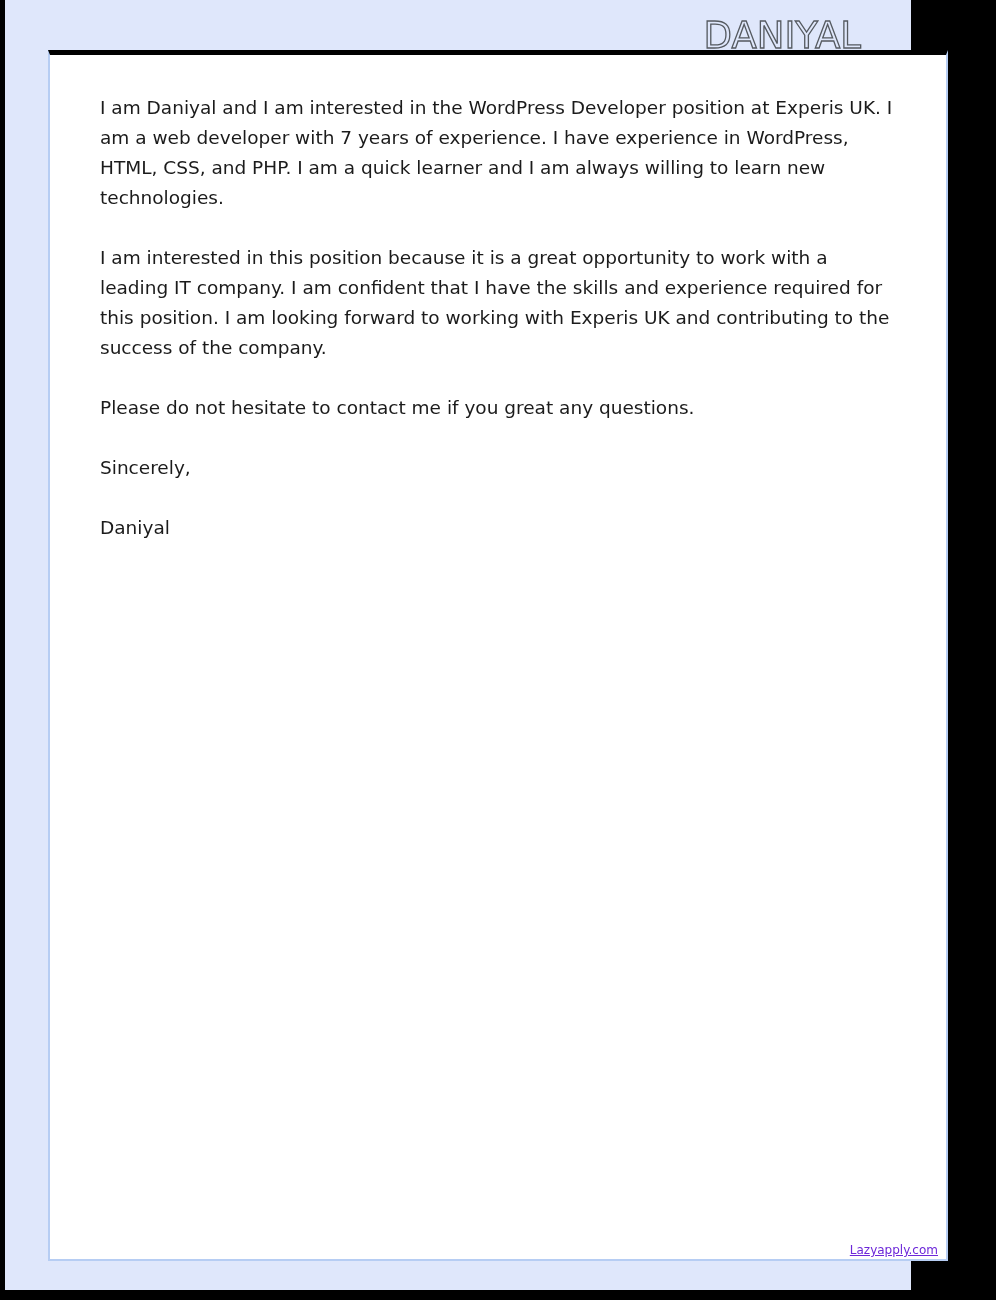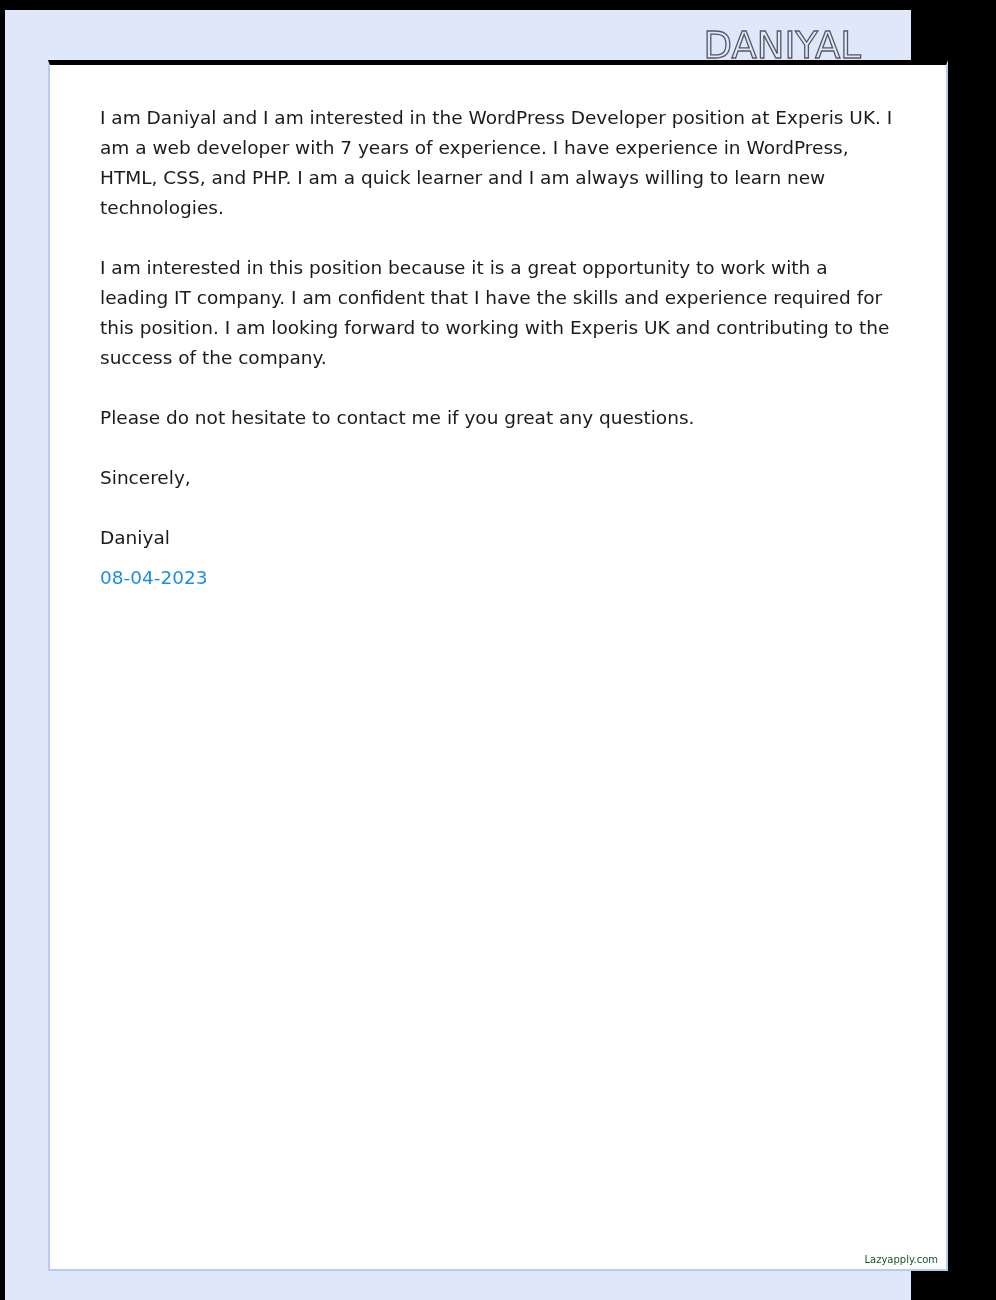--- a/index.html
+++ b/index.html
@@ -3,21 +3,21 @@
   <meta charset="utf-8">
   <style>
     html, body { margin: 0; padding: 0; }
     body {
       width: 996px; height: 1300px; overflow: hidden;
       font-family: "DejaVu Sans", sans-serif;
       background: #000;
       position: relative;
     }
     .frame {
-      position: absolute; left: 5px; top: 10px; width: 906px; height: 1290px;
+      position: absolute; left: 5px; top: 0; width: 906px; height: 1290px;
       background: #dfe7fb;
     }
     .brand {
       position: absolute; right: 50px; top: 14px;
       font-family: "DejaVu Sans", sans-serif;
       font-size: 37px; letter-spacing: 0px;
       color: #dfe7fb;
       -webkit-text-stroke: 1.3px #555a60;
       line-height: 44px;
     }
@@ -31,32 +31,31 @@
     }
     .content {
       position: absolute; left: 50px; top: 38px; width: 800px;
       font-size: 18.5px; line-height: 30px; color: #1b1b1b;
     }
     .content p { margin: 0 0 30px 0; }
     .content p.sig { margin-bottom: 10px; }
     .date { color: #1d8ee8; }
     .footer {
       position: absolute; right: 8px; bottom: 0px;
-      font-size: 10px; color: #14532d; line-height: 18px;
+      font-size: 12px; color: #6d28d9; line-height: 18px; text-decoration: underline;
     }
   </style>
 </head>
 <body>
 
 <div class="frame">
   <div class="brand">DANIYAL</div>
   <div class="card">
     <div class="content">
       <p>I am Daniyal and I am interested in the WordPress Developer position at Experis UK. I am a web developer with 7 years of experience. I have experience in WordPress, HTML, CSS, and PHP. I am a quick learner and I am always willing to learn new technologies.</p>
       <p>I am interested in this position because it is a great opportunity to work with a leading IT company. I am confident that I have the skills and experience required for this position. I am looking forward to working with Experis UK and contributing to the success of the company.</p>
       <p>Please do not hesitate to contact me if you great any questions.</p>
       <p>Sincerely,</p>
       <p class="sig">Daniyal</p>
-      <p class="date">08-04-2023</p>
     </div>
     <div class="footer">Lazyapply.com</div>
   </div>
 </div>
 
 </body></html>

